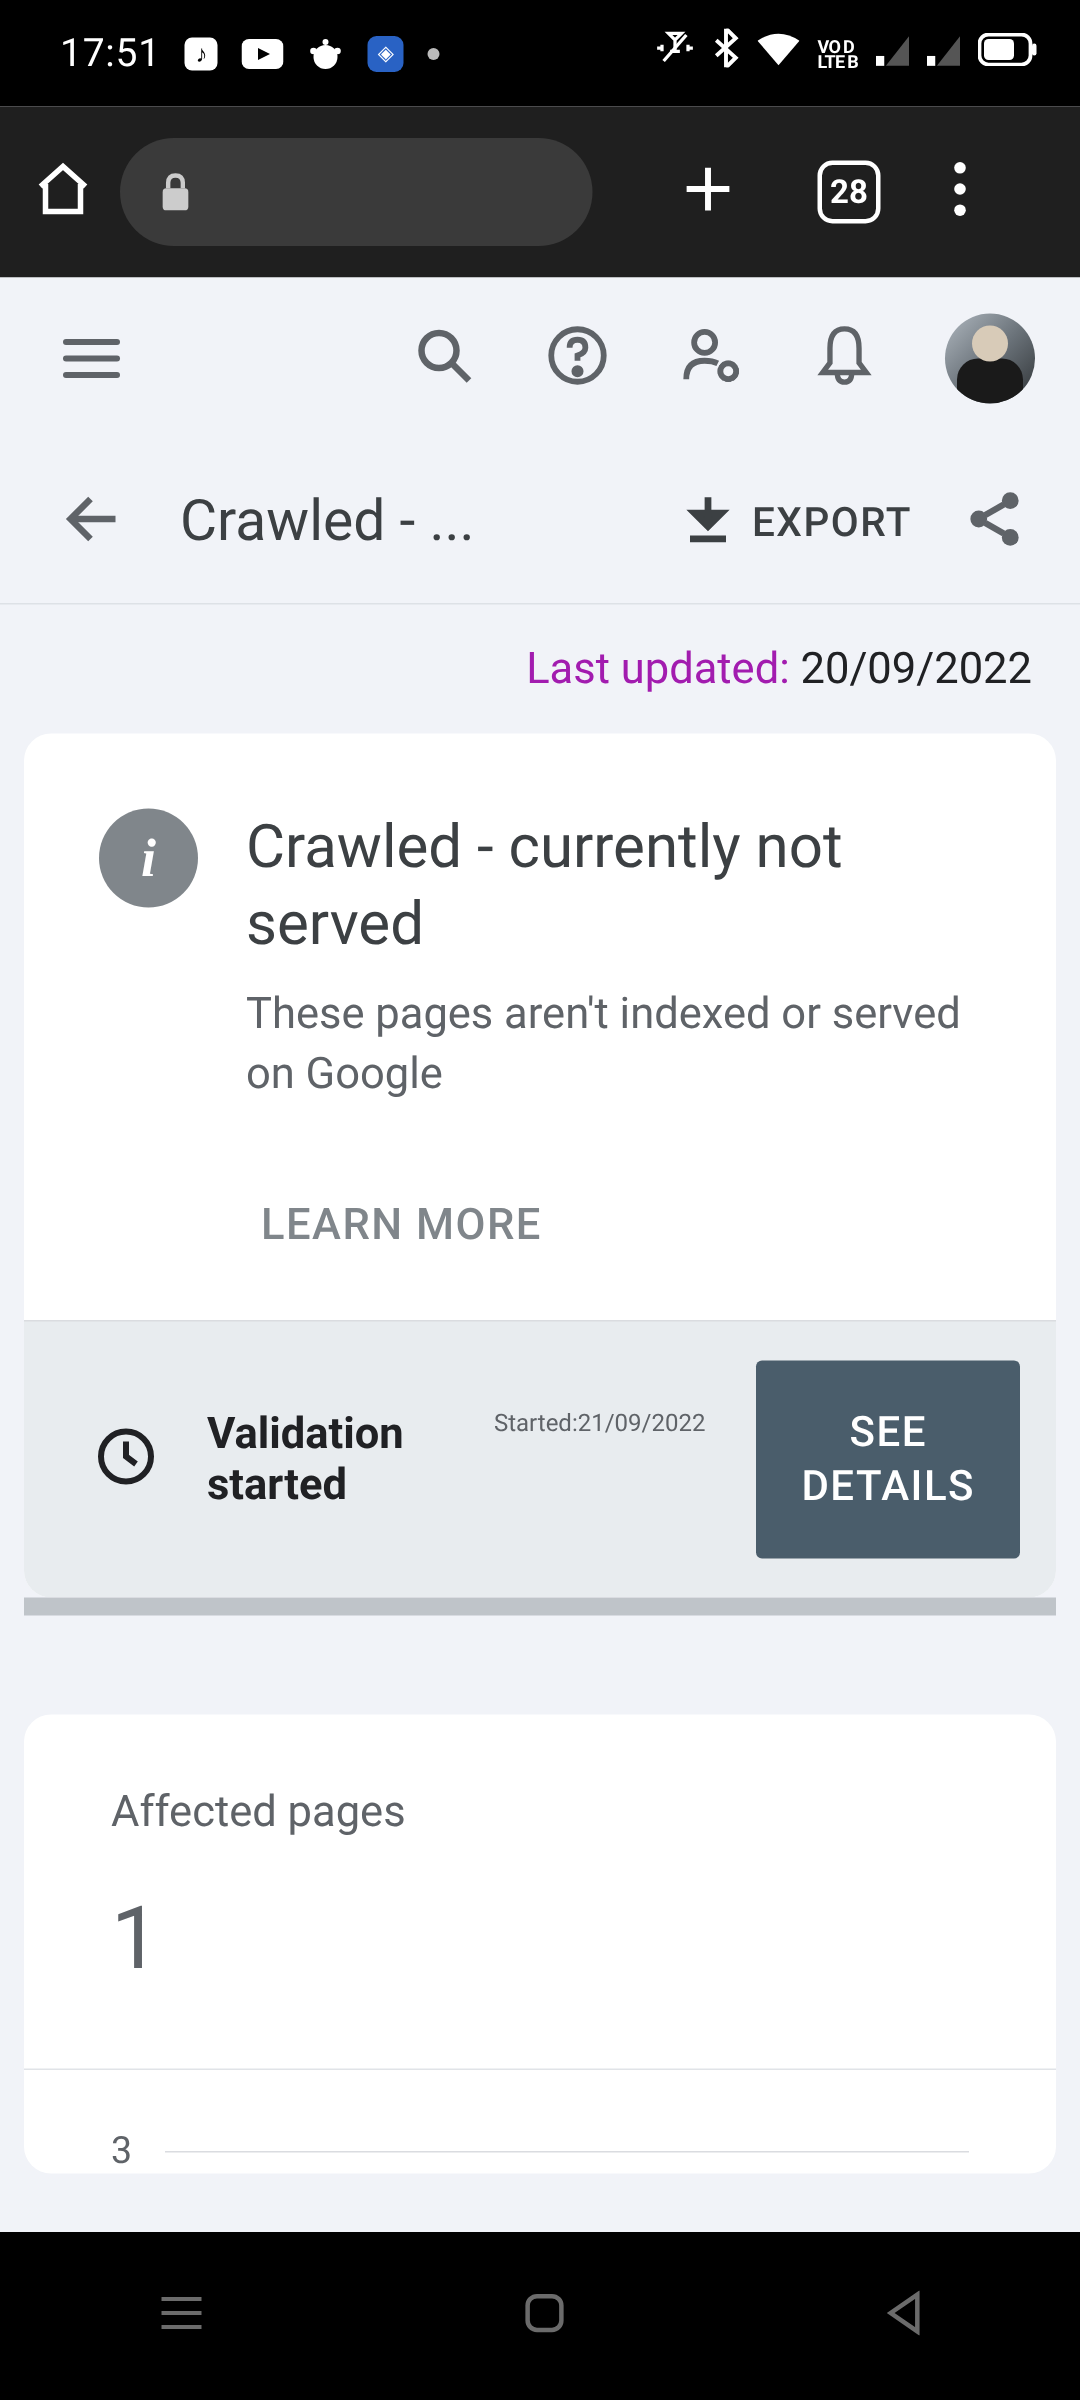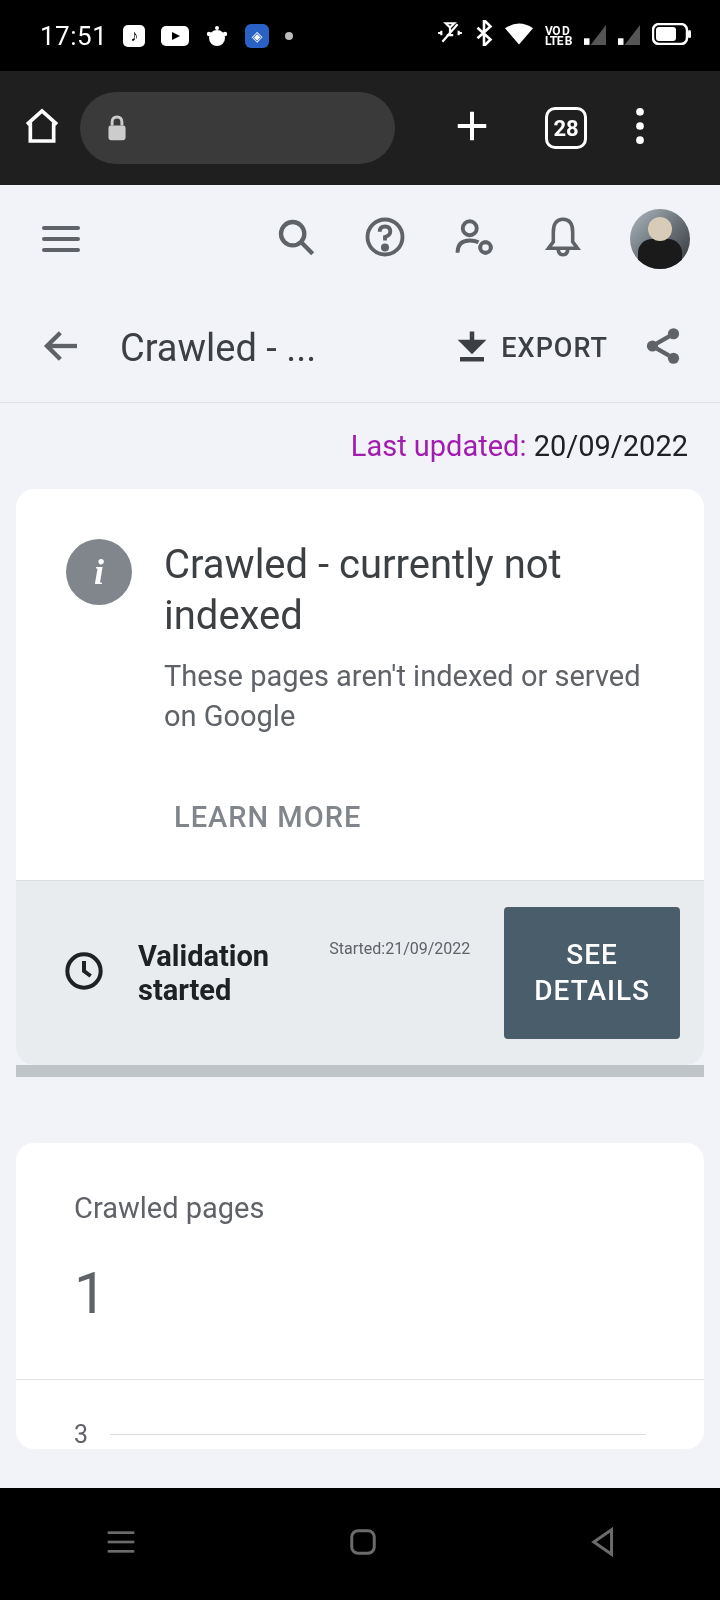--- a/index.html
+++ b/index.html
@@ -233,21 +233,21 @@
 </div>
 
 <div class="last-updated">
   <span class="lu-label">Last updated: </span><span class="lu-date">20/09/2022</span>
 </div>
 
 <div class="card">
   <div class="card-main">
     <div class="info-badge">i</div>
     <div>
-      <div class="card-head">Crawled - currently not indexed</div>
+      <div class="card-head">Crawled - currently not served</div>
       <div class="card-desc">These pages aren't indexed or served on Google</div>
     </div>
   </div>
   <div class="learn-more">LEARN MORE</div>
   <div class="val-row">
     <span class="clock-icon">
       <svg width="40" height="40" viewBox="0 0 24 24" fill="none" stroke="#202124" stroke-width="2.4">
           <circle cx="12" cy="12" r="10"></circle>
           <path d="M12 6 L12 12 L16 15"></path>
         </svg>
@@ -263,21 +263,21 @@
     </div>
     <div class="see-details">
       <div>SEE</div>
         <div>DETAILS</div>
     </div>
   </div>
 </div>
 <div class="card1-shadow"></div>
 
 <div class="card2">
-  <div class="aff-label">Crawled pages</div>
+  <div class="aff-label">Affected pages</div>
   <div class="aff-count">1</div>
   <div class="divider"></div>
   <div class="axis">
     <span class="axis-num">3</span>
     <div class="axis-line"></div>
   </div>
 </div>
 
 <div class="navbar">
   <span class="nav-icon">

